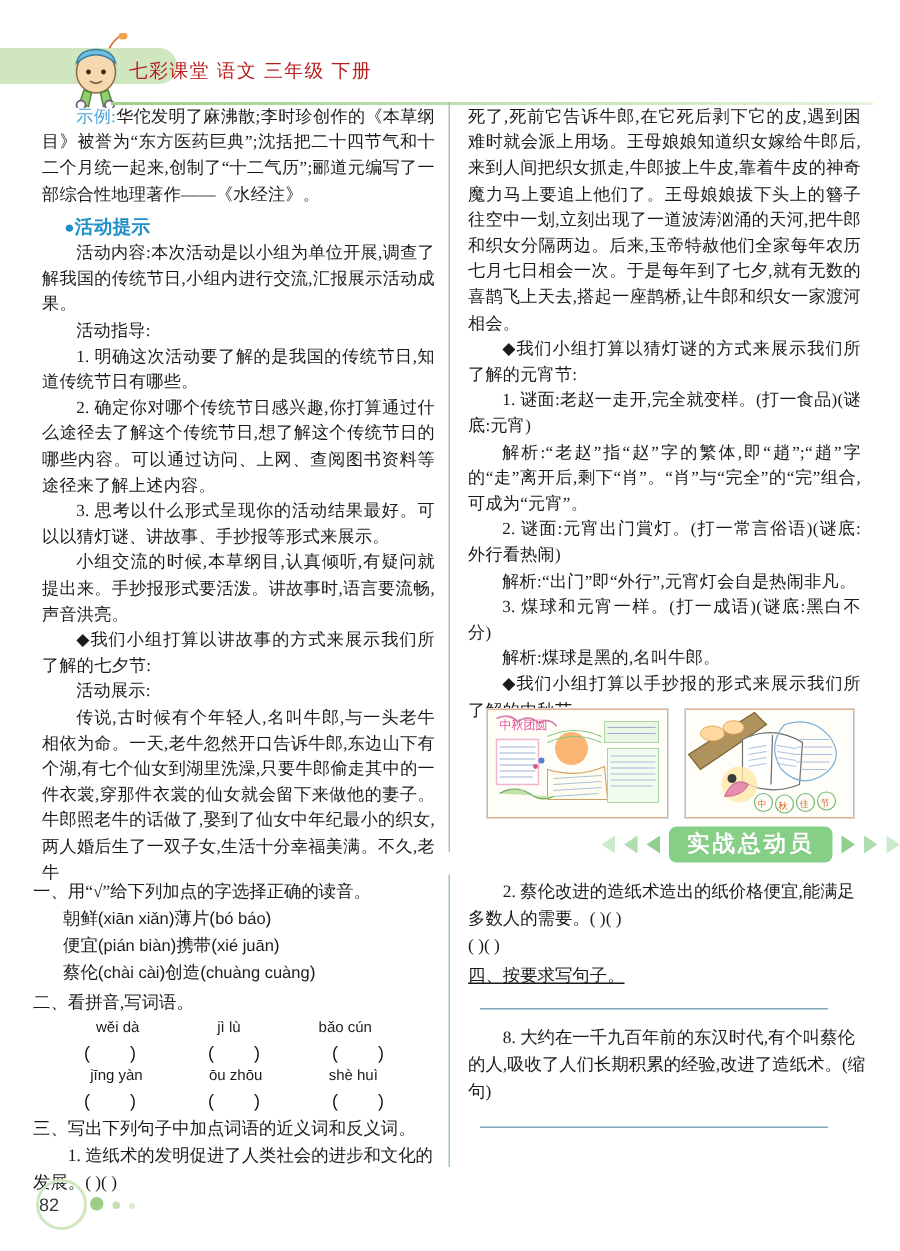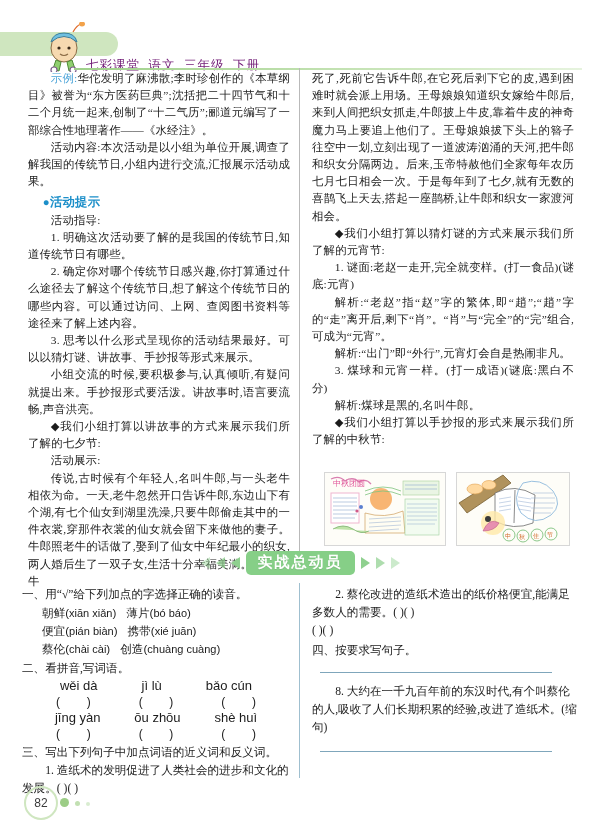--- a/index.html
+++ b/index.html
@@ -17,23 +17,23 @@
   .header{position:absolute;left:0;top:18px;width:600px;height:42px;}
   .header-pill{
     position:absolute;left:0;top:14px;width:118px;height:24px;
     background:#cfe6bf;border-radius:0 16px 16px 0;
   }
   .header-rule{
     position:absolute;left:74px;top:50px;width:508px;height:2px;
     background:linear-gradient(to right,#9fd08a,#cfe8c0 70%,#e6f3de);
   }
   .header-title{
-    position:absolute;left:86px;top:39px;
-    font-family:Liberation Mono, monospace;
-    font-size:12.5px;letter-spacing:1px;color:#701a75;white-space:nowrap;
+    position:absolute;left:86px;top:21px;
+    font-family:Liberation Sans, sans-serif;
+    font-size:12.5px;letter-spacing:1px;color:#b91c1c;white-space:nowrap;
   }
   .mascot{position:absolute;left:42px;top:4px;width:44px;height:50px;}
 
   
   .col{position:absolute;top:70px;width:262px;}
   .col-left{left:28px;}
   .col-right{left:312px;}
   .col-divider{position:absolute;left:299px;top:68px;width:1px;height:500px;background:#b9b9b9;}
 
   .para{
@@ -50,53 +50,53 @@
   .hand{font-family:"Liberation Serif","DejaVu Serif",serif;}
 
   
   .pics{position:absolute;left:324px;top:472px;width:250px;height:72px;display:flex;gap:10px;}
   .pic{border:1px solid #d7d7d7;background:#f97316;position:relative;overflow:hidden;}
   .pic-a{width:120px;height:72px;}
   .pic-b{width:112px;height:72px;}
 
   
   .banner{position:absolute;left:0;top:551px;width:600px;height:26px;}
-  .banner-inner{position:absolute;left:0;right:0;top:0;display:flex;align-items:center;justify-content:center;gap:6px;}
+  .banner-inner{position:absolute;left:0;right:0;top:0;display:flex;align-items:center;justify-content:flex-end;gap:6px;}
   .banner-label{
     background:#86cf87;color:#ffffff;border-radius:5px;
     padding:2px 12px 3px 12px;font-size:15px;letter-spacing:2px;
     font-family:"Liberation Sans","DejaVu Sans",sans-serif;font-weight:bold;
     text-shadow:0 1px 0 rgba(0,0,0,.08);
   }
   .tri{width:0;height:0;border-top:6px solid transparent;border-bottom:6px solid transparent;}
   .tri-l{border-right:9px solid #8fd08f;}
   .tri-r{border-left:9px solid #8fd08f;}
   .f1{opacity:1}.f2{opacity:.72}.f3{opacity:.45}
 
   
   .ex{position:absolute;top:586px;width:268px;font-family:"Liberation Sans","DejaVu Sans",sans-serif;}
   .ex-left{left:22px;}
   .ex-right{left:312px;}
   .ex p{margin:0;font-size:11.6px;line-height:18px;font-family:"Liberation Serif","DejaVu Serif",serif;}
   .ex .q{text-indent:2em;}
-  .pinyin-row{display:flex;gap:10px;font-size:11.6px;line-height:17px;padding-left:20px;}
+  .pinyin-row{display:flex;gap:0;font-size:11.6px;line-height:17px;padding-left:20px;}
   .pinyin-row span{white-space:nowrap;}
   .py{font-family:"Liberation Sans","DejaVu Sans",sans-serif;font-size:11px;}
-  .wordrow{display:flex;justify-content:space-around;padding:0 16px;font-size:13px;
+  .wordrow{display:flex;justify-content:space-around;padding:0 16px;font-size:10px;
     font-family:"Liberation Sans","DejaVu Sans",sans-serif;line-height:16px;}
   .brkrow{display:flex;justify-content:space-around;padding:0 10px;font-size:12px;line-height:16px;}
   .ex-divider{position:absolute;left:299px;top:583px;width:1px;height:195px;background:#9fbfcf;}
   .hr-blue{height:1px;background:#7fa6bb;margin:12px 0 0 8px;width:232px;}
   .hr-blue2{height:1px;background:#7fa6bb;margin:14px 0 0 8px;width:232px;}
 
   
   .footer{position:absolute;left:24px;top:786px;width:120px;height:34px;}
   .pg-ring{
     position:absolute;left:0;top:0;width:30px;height:30px;border-radius:50%;
-    border:2px solid #cfe6c0;display:flex;align-items:center;justify-content:center;
+    border:2px solid #cfe6c0;display:flex;align-items:center;justify-content:flex-start;
   }
   .pg-num{font-family:"Liberation Sans","DejaVu Sans",sans-serif;font-size:12px;color:#3a3a3a;}
   .d1{position:absolute;left:36px;top:12px;width:9px;height:9px;border-radius:50%;background:#9ccd86;}
   .d2{position:absolute;left:51px;top:15px;width:5px;height:5px;border-radius:50%;background:#c2e0b2;}
   .d3{position:absolute;left:62px;top:16px;width:4px;height:4px;border-radius:50%;background:#d9ecd0;}
 </style>
 </head>
 <body>
 
 <div class="page">
@@ -118,43 +118,44 @@
     </svg>
     <div class="header-title">七彩课堂  语文 三年级 下册</div>
     <div class="header-rule"></div>
   </div>
 
   <div class="col-divider"></div>
 
   <div class="col col-left">
     <p class="para indent hand"><span class="hl">示例:</span><span>华佗发明了麻沸散;李时珍创作的《本草纲目》被誉为“东方医药巨典”;沈括把二十四节气和十二个月统一起来,创制了“十二气历”;郦道元编写了一部综合性地理著作——《水经注》。</span></p>
 
-    <p class="para indent hand"><span>活动内容:</span><span>本次活动是以小组为单位开展,调查了解我国的传统节日,小组内进行交流,汇报展示活动成果。</span></p>
-
     <p class="para" style="margin-top:4px;text-indent:1.3em;">
       <span class="dot">●</span><span class="bullet-head" style="font-size:12.4px;">活动提示</span>
     </p>
+
+    <p class="para indent hand"><span>活动内容:</span><span>本次活动是以小组为单位开展,调查了解我国的传统节日,小组内进行交流,汇报展示活动成果。</span></p>
 
     <p class="para indent hand">活动指导:</p>
     <p class="para indent hand">1. 明确这次活动要了解的是我国的传统节日,知道传统节日有哪些。</p>
     <p class="para indent hand">2. 确定你对哪个传统节日感兴趣,你打算通过什么途径去了解这个传统节日,想了解这个传统节日的哪些内容。可以通过访问、上网、查阅图书资料等途径来了解上述内容。</p>
     <p class="para indent hand">3. 思考以什么形式呈现你的活动结果最好。可以以猜灯谜、讲故事、手抄报等形式来展示。</p>
-    <p class="para indent hand">小组交流的时候,要积极参与,认真倾听,有疑问就提出来。手抄报形式要活泼。讲故事时,语言要流畅,声音洪亮。</p>
+    <p class="para indent hand">小组交流的时候,本草纲目,认真倾听,有疑问就提出来。手抄报形式要活泼。讲故事时,语言要流畅,声音洪亮。</p>
 
     <p class="para indent hand">◆我们小组打算以讲故事的方式来展示我们所了解的七夕节:</p>
     <p class="para indent hand">活动展示:</p>
     <p class="para indent hand">传说,古时候有个年轻人,名叫牛郎,与一头老牛相依为命。一天,老牛忽然开口告诉牛郎,东边山下有个湖,有七个仙女到湖里洗澡,只要牛郎偷走其中的一件衣裳,穿那件衣裳的仙女就会留下来做他的妻子。牛郎照老牛的话做了,娶到了仙女中年纪最小的织女,两人婚后生了一双子女,生活十分幸福美满。不久,老牛</p>
   </div>
 
   <div class="col col-right">
     <p class="para hand">死了,死前它告诉牛郎,在它死后剥下它的皮,遇到困难时就会派上用场。王母娘娘知道织女嫁给牛郎后,来到人间把织女抓走,牛郎披上牛皮,靠着牛皮的神奇魔力马上要追上他们了。王母娘娘拔下头上的簪子往空中一划,立刻出现了一道波涛汹涌的天河,把牛郎和织女分隔两边。后来,玉帝特赦他们全家每年农历七月七日相会一次。于是每年到了七夕,就有无数的喜鹊飞上天去,搭起一座鹊桥,让牛郎和织女一家渡河相会。</p>
     <p class="para indent hand">◆我们小组打算以猜灯谜的方式来展示我们所了解的元宵节:</p>
 
     <p class="para indent hand">1. 谜面:老赵一走开,完全就变样。(打一食品)(谜底:元宵)</p>
     <p class="para indent hand">解析:“老赵”指“赵”字的繁体,即“趙”;“趙”字的“走”离开后,剩下“肖”。“肖”与“完全”的“完”组合,可成为“元宵”。</p>
+    <p class="para indent hand">2. 谜面:元宵出门賞灯。(打一常言俗语)(谜底:外行看热闹)</p>
     <p class="para indent hand">解析:“出门”即“外行”,元宵灯会自是热闹非凡。</p>
     <p class="para indent hand">3. 煤球和元宵一样。(打一成语)(谜底:黑白不分)</p>
     <p class="para indent hand">解析:煤球是黑的,名叫牛郎。</p>
     <p class="para indent hand">◆我们小组打算以手抄报的形式来展示我们所了解的中秋节:</p>
   </div>
 
   <div class="pics">
     <div class="pic pic-a">
       <svg viewBox="0 0 120 72" width="120" height="72">
         <rect x="0" y="0" width="120" height="72" fill="#fefdf8"></rect>
@@ -294,21 +295,21 @@
       <span>(&nbsp;&nbsp;&nbsp;&nbsp;&nbsp;&nbsp;&nbsp;&nbsp;)</span>
     </div>
 
     <p style="margin-top:2px;">三、写出下列句子中加点词语的近义词和反义词。</p>
     <p class="q">1. 造纸术的发明促进了人类社会的进步和文化的发展。(        )(        )</p>
   </div>
 
   <div class="ex ex-right">
     <p class="q">2. 蔡伦改进的造纸术造出的纸价格便宜,能满足多数人的需要。(        )(        )</p>
     <p>(        )(        )</p>
-    <p style="margin-top:2px;">四、按要求写句子。</p>
+    <p style="margin-top:2px;text-decoration:underline;">四、按要求写句子。</p>
     <div class="hr-blue"></div>
     <p class="q" style="margin-top:10px;">8. 大约在一千九百年前的东汉时代,有个叫蔡伦的人,吸收了人们长期积累的经验,改进了造纸术。(缩句)</p>
     <div class="hr-blue2"></div>
   </div>
 
   <div class="footer">
     <div class="pg-ring">
       <span class="pg-num">82</span>
     </div>
     <span class="d1"></span>

